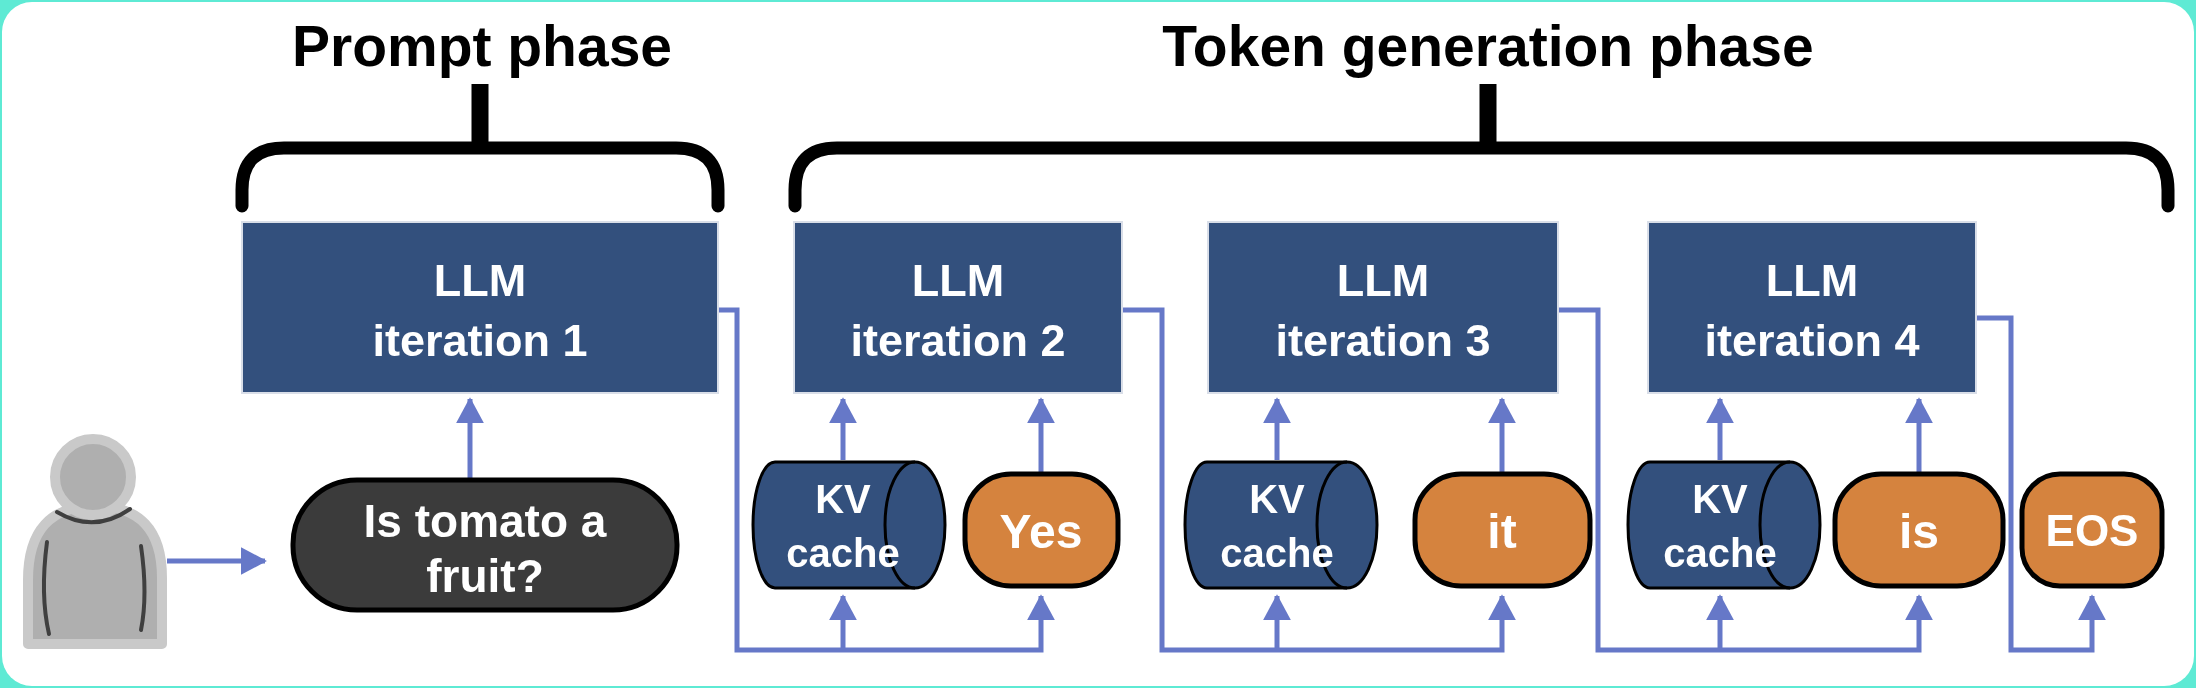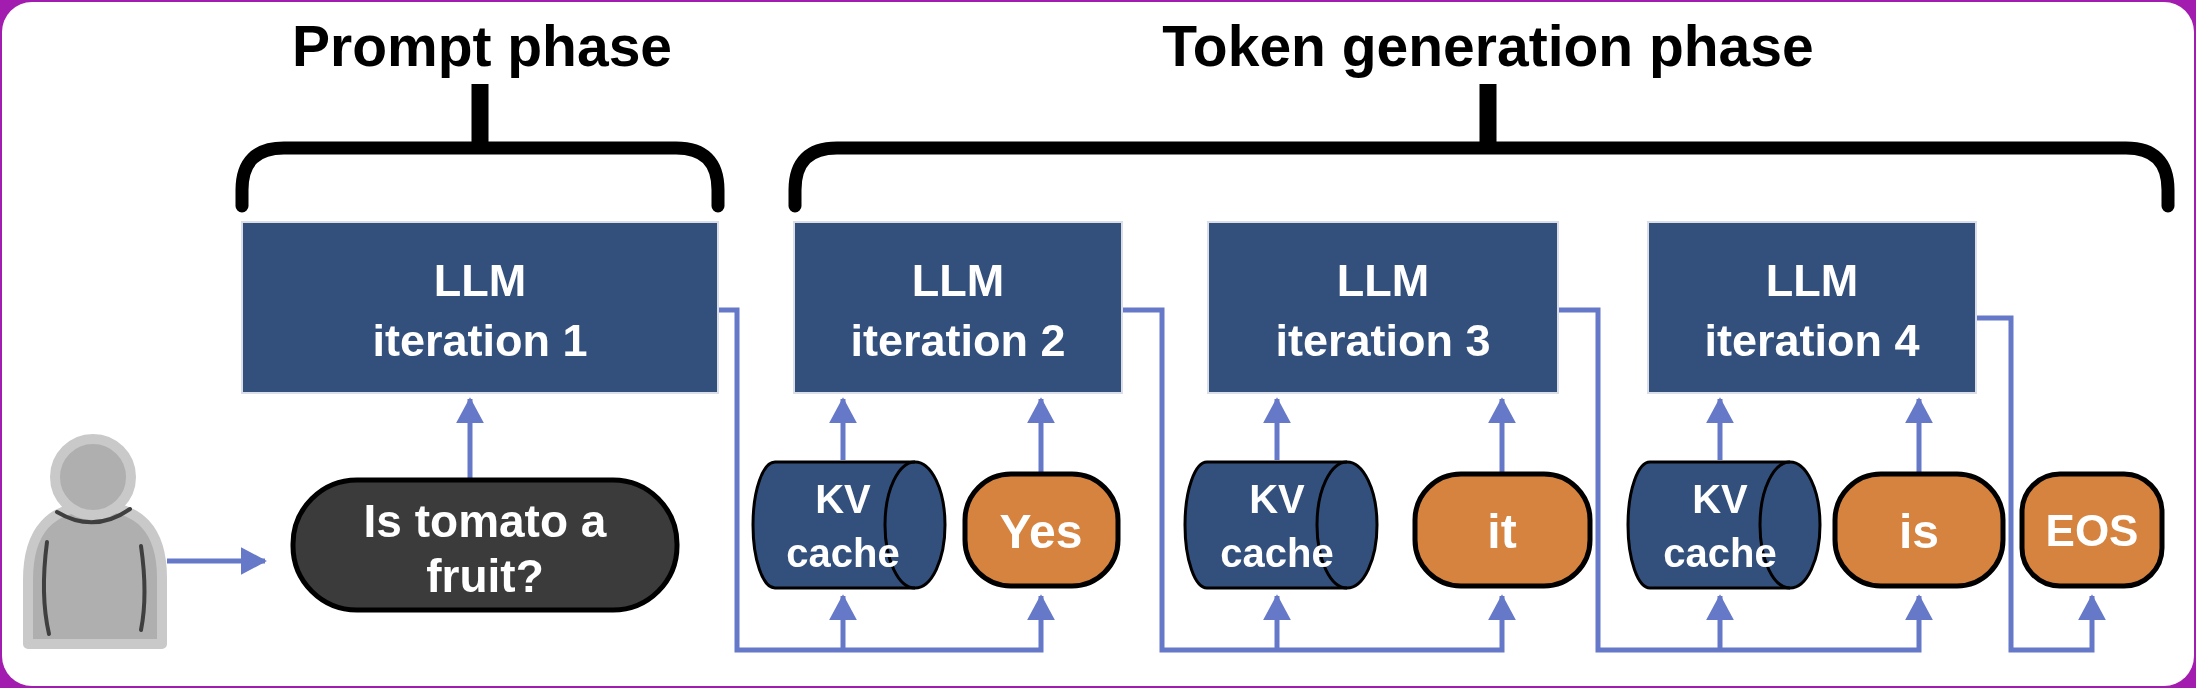--- a/index.html
+++ b/index.html
@@ -1,16 +1,16 @@
 <!DOCTYPE html>
 <html><head>
 <meta charset="utf-8">
 <style>
   html,body{margin:0;padding:0;background:#000;}
-  .stage{position:relative;width:2196px;height:688px;background:#a21caf;overflow:hidden;}
+  .stage{position:relative;width:2196px;height:688px;background:#5eead4;overflow:hidden;}
   svg{display:block;}
   .t-title{font:700 57px "Liberation Sans",sans-serif;fill:#000000;text-anchor:middle;}
   .t-box{font:700 45px "Liberation Sans",sans-serif;fill:#ffffff;text-anchor:middle;}
   .t-cyl{font:700 40px "Liberation Sans",sans-serif;fill:#ffffff;text-anchor:middle;}
   .t-tok{font:700 48px "Liberation Sans",sans-serif;fill:#ffffff;text-anchor:middle;}
   .t-eos{font:700 44px "Liberation Sans",sans-serif;fill:#ffffff;text-anchor:middle;}
   .t-prompt{font:700 46px "Liberation Sans",sans-serif;fill:#ffffff;text-anchor:middle;}
   .shape-box{fill:#33507D;stroke:#D9DEE8;stroke-width:2;}
   .shape-cyl{fill:#33507D;stroke:#000000;stroke-width:3;}
   .cyl-cap{fill:none;stroke:#000000;stroke-width:3;}

